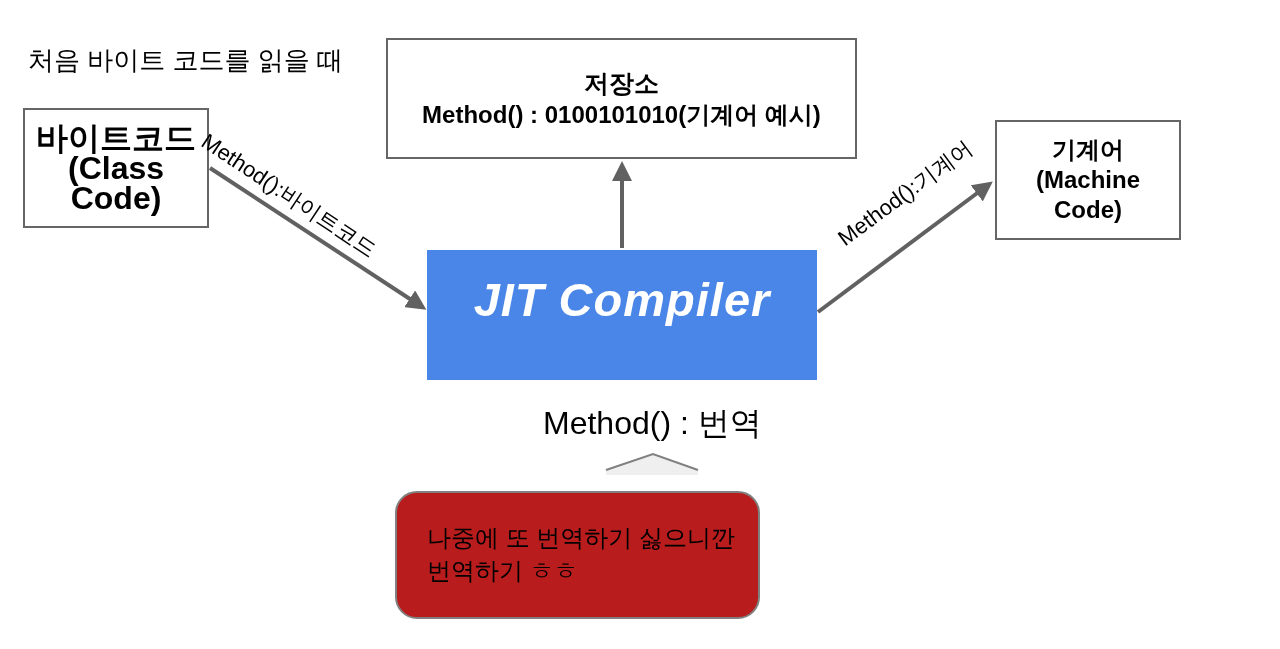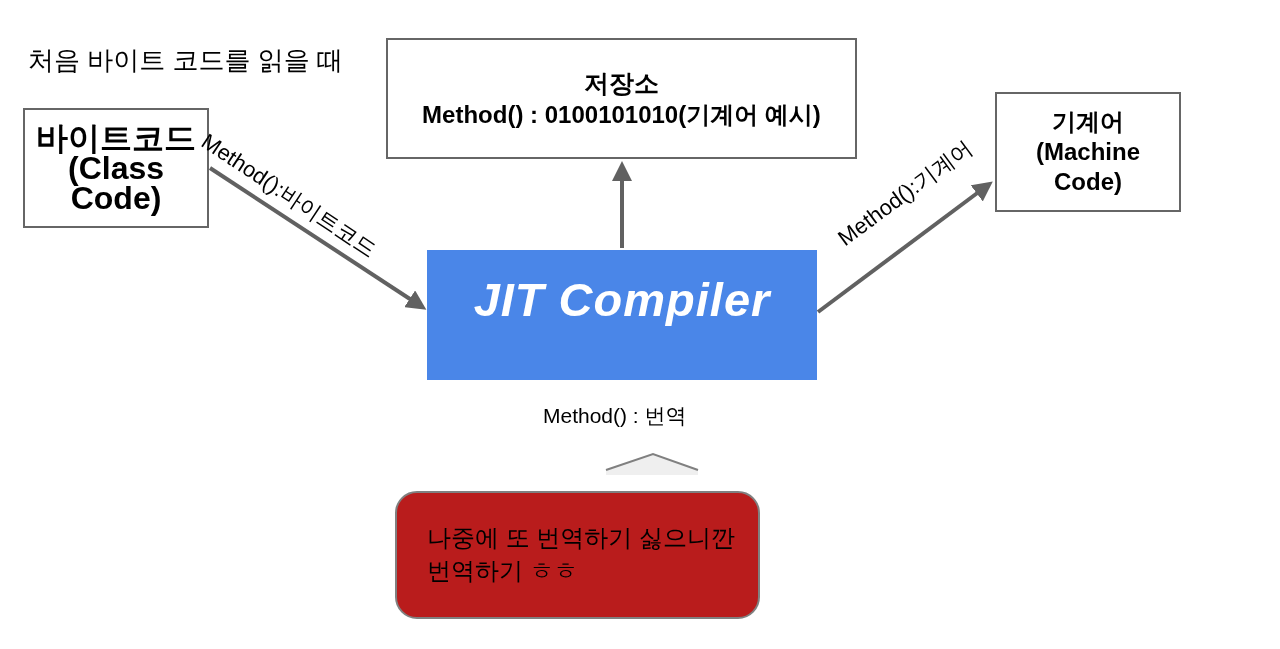--- a/index.html
+++ b/index.html
@@ -15,37 +15,37 @@
   }
   .box {
     position:absolute; background:#ffffff; border:2px solid #666666;
     box-sizing:border-box; display:flex; flex-direction:column;
     justify-content:center; align-items:center; text-align:center;
     font-weight:bold;
   }
   .box-bytecode { left:23px;  top:93px; width:186px; height:120px; font-size:32px; line-height:30px; }
   .box-storage  { left:386px; top:23px; width:471px; height:121px; font-size:25px; line-height:32px; }
   .box-storage .detail { font-size:24px; white-space:nowrap; }
-  .box-machine  { left:995px; top:77px; width:186px; height:120px; font-size:24px; line-height:30px; }
+  .box-machine  { left:995px; top:105px; width:186px; height:120px; font-size:24px; line-height:30px; }
   .box-machine .wrap { width:140px;text-align:center; }
   .jit {
     position:absolute; left:427px; top:235px; width:390px; height:130px;
     background:#4a86e8; color:#ffffff; font-weight:bold; font-style:italic;
     font-size:47px; letter-spacing:1px; display:flex; justify-content:center;
     align-items:flex-start; padding-top:22px; box-sizing:border-box;
   }
   .arrows { position:absolute; left:0; top:0; pointer-events:none; }
   .edge-label {
     position:absolute; font-size:22px; white-space:nowrap;
     transform-origin:0 0;
   }
   .edge-label-left  { left:212px; top:112px; transform:rotate(33.5deg); }
   .edge-label-right { left:832px; top:214px; transform:rotate(-36.5deg); }
   .annotation {
-    position:absolute; left:543px; top:387px; font-size:21px; white-space:nowrap;
+    position:absolute; left:543px; top:387px; font-size:32px; white-space:nowrap;
   }
   .bubble {
     position:absolute; left:395px; top:476px; width:365px; height:128px;
     background:#b91c1c; border:2px solid #808080; border-radius:22px;
     box-sizing:border-box; padding:28px 0 0 30px;
     font-size:24px; line-height:33px;
   }
   .bubble-tail { position:absolute; left:605px; top:437px; }
 </style>
 </head>

